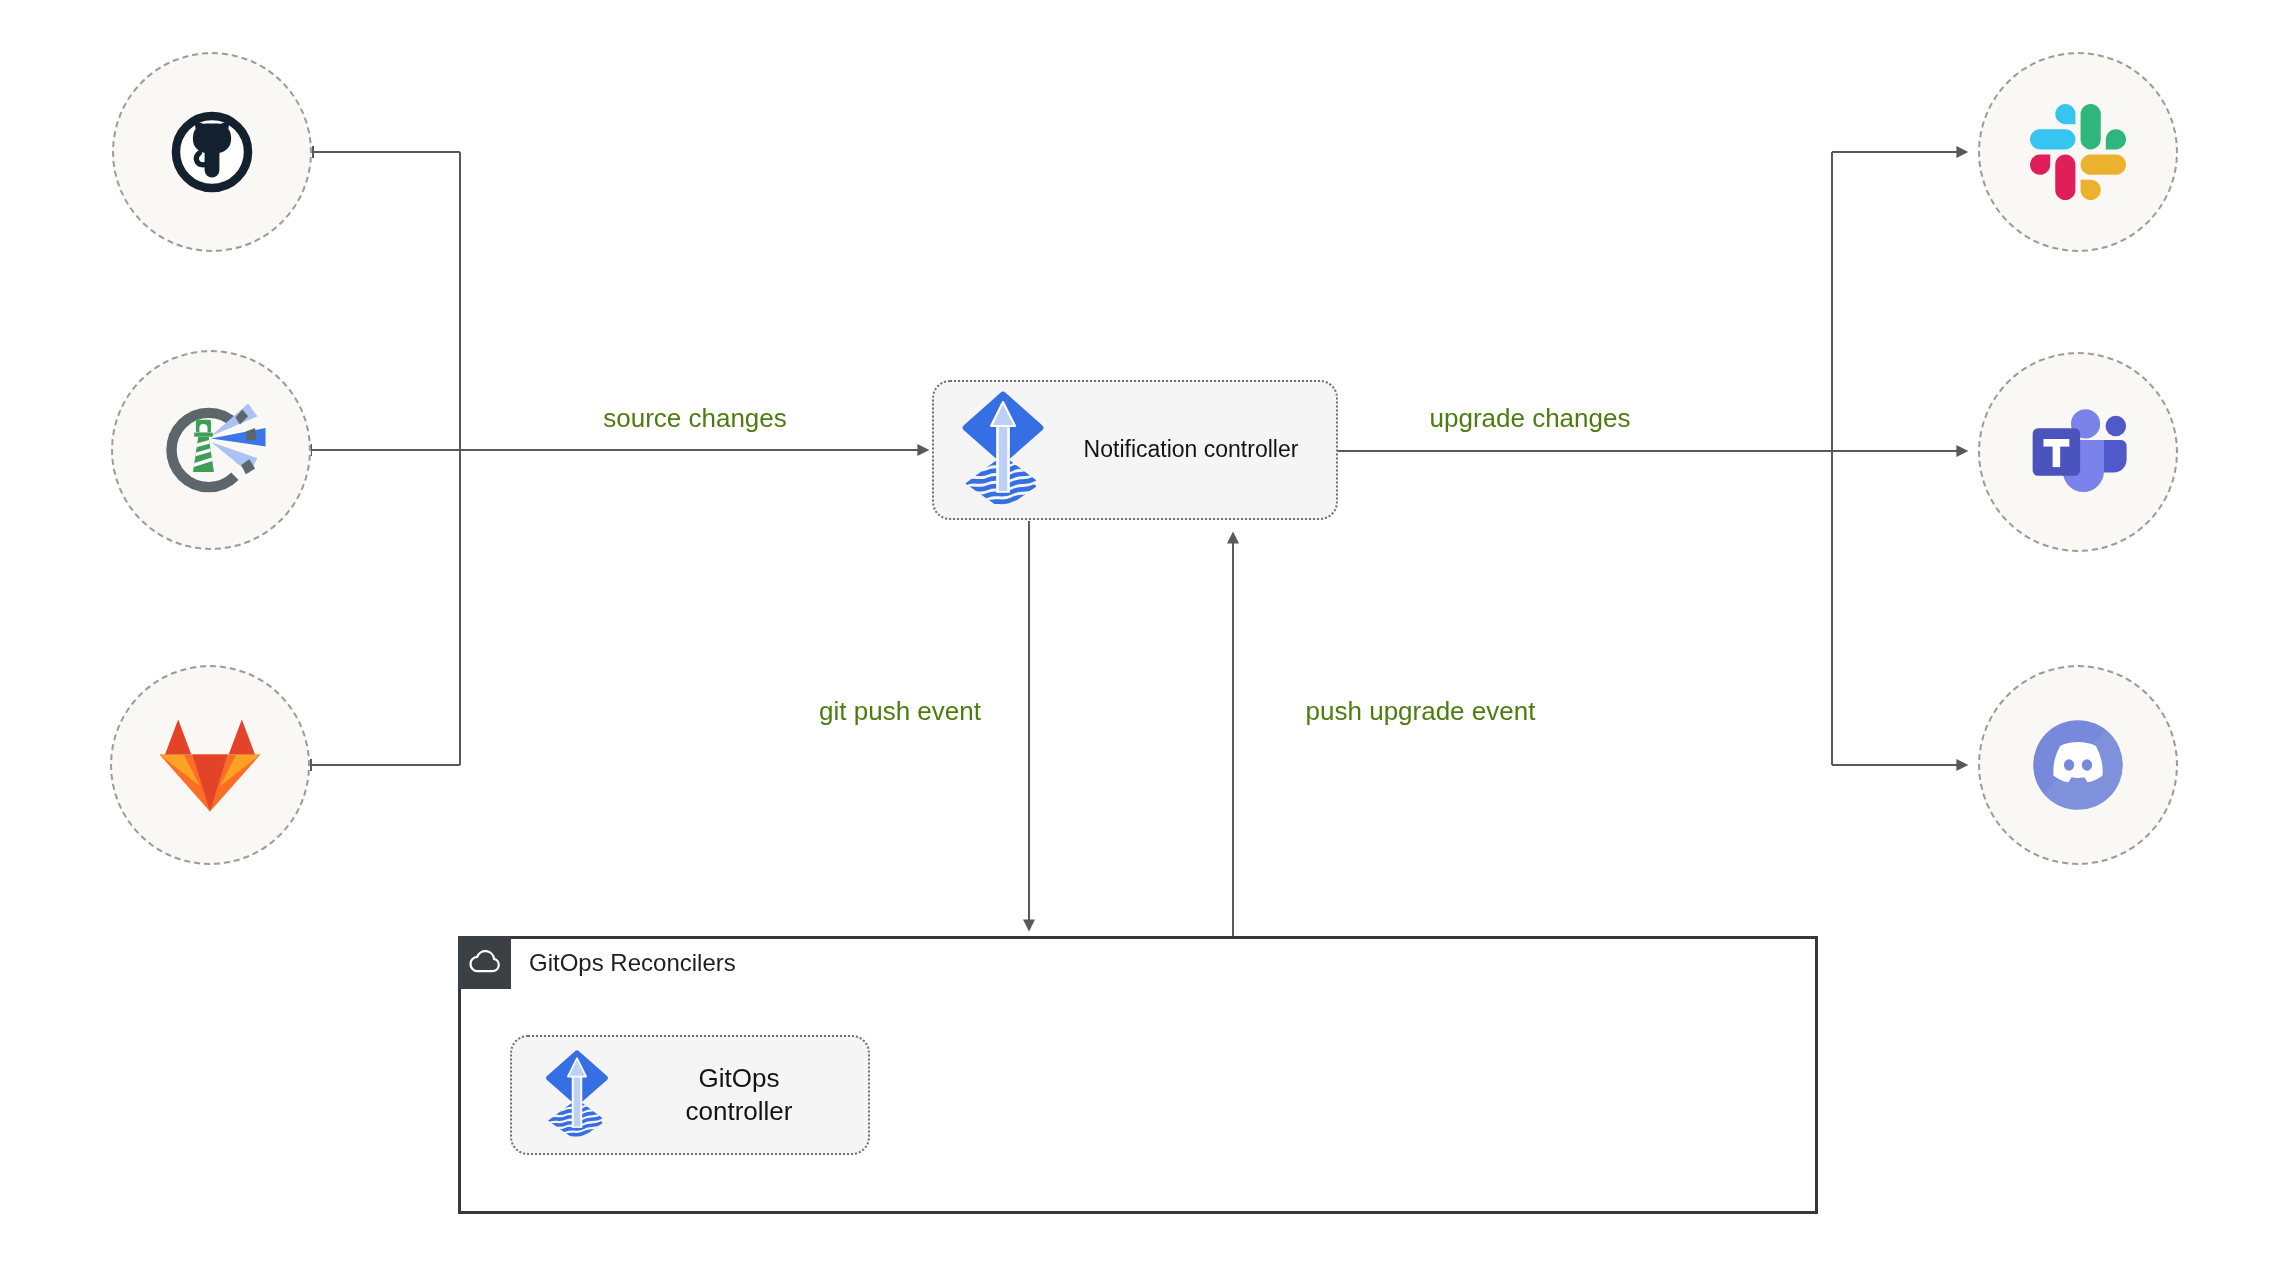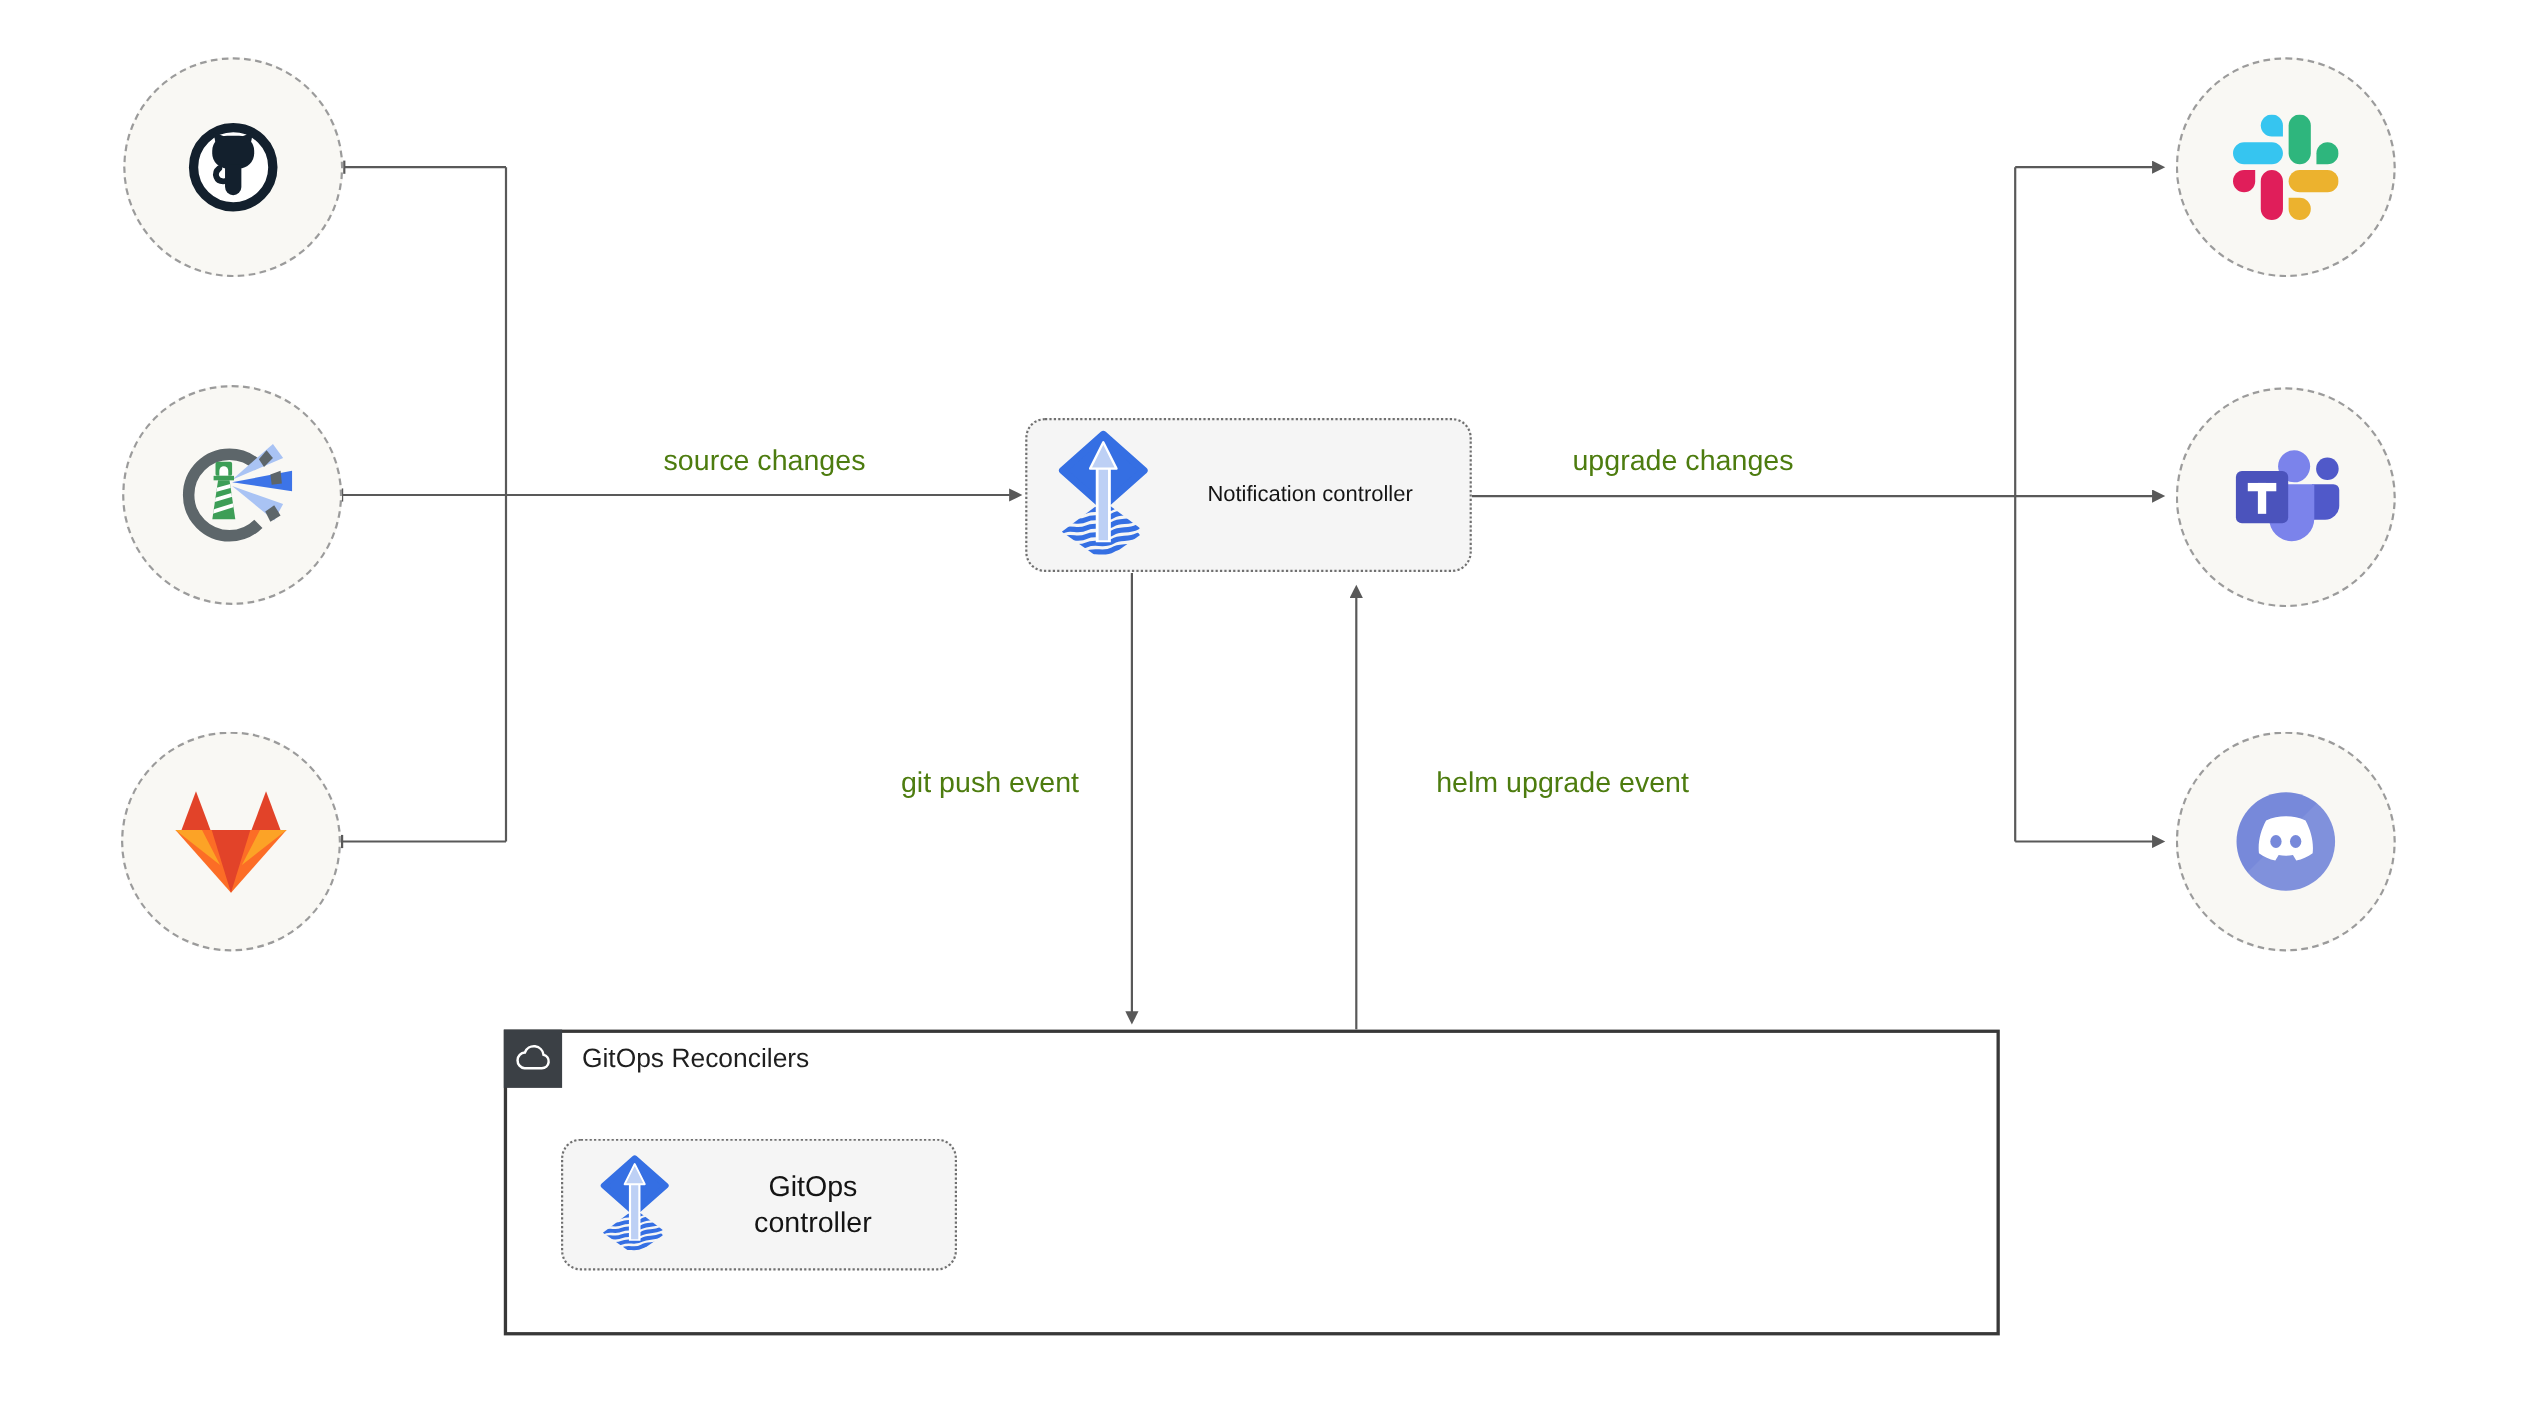--- a/index.html
+++ b/index.html
@@ -6,21 +6,21 @@
   .canvas{position:relative;width:2292px;height:1284px;background:#ffffff;
           font-family:"Liberation Sans", sans-serif;overflow:hidden;}
   .wires{position:absolute;left:0;top:0;pointer-events:none;}
   .node-circle{position:absolute;width:200px;height:200px;border-radius:50%;
           border:2px dashed #9b9b9b;background:#f9f8f4;box-sizing:border-box;
           display:flex;align-items:center;justify-content:center;}
   .ctl-box{position:absolute;background:#f5f5f5;border:2px dotted #6f6f6f;
           border-radius:18px;box-sizing:border-box;display:flex;align-items:center;}
   .ctl-label{flex:1;text-align:center;color:#141414;line-height:1.28;}
   .ctl-label span{display:inline-block;}
-  .nc-label{font-size:20px;}
+  .nc-label{font-size:23px;}
   .nc-label span{max-width:220px;}
   .rc-label{font-size:26px;}
   .rc-label span{max-width:175px;}
   .edge-label{position:absolute;font-size:26px;color:#4d7c0f;text-align:center;}
   .group-box{position:absolute;border:3px solid #383838;background:#ffffff;box-sizing:border-box;}
   .group-badge{position:absolute;left:-3px;top:-3px;width:53px;height:53px;background:#3b4045;
           display:flex;align-items:center;justify-content:center;}
   .group-title{position:absolute;left:68px;top:-3px;height:53px;line-height:53px;
           font-size:24px;color:#1f1f1f;white-space:nowrap;}
   .flux-lg{width:86px;height:120px;margin-left:26px;}
@@ -188,21 +188,21 @@
         <use href="#flux-sym"></use>
       </svg>
     <div class="ctl-label nc-label">
       <span>Notification controller</span>
     </div>
   </div>
 
   <div class="edge-label" style="left:545px;top:403px;width:300px;">source changes</div>
   <div class="edge-label" style="left:1380px;top:403px;width:300px;">upgrade changes</div>
   <div class="edge-label" style="left:750px;top:696px;width:300px;">git push event</div>
-  <div class="edge-label" style="left:1268px;top:696px;width:305px;">helm upgrade event</div>
+  <div class="edge-label" style="left:1268px;top:696px;width:305px;">push upgrade event</div>
 
   <div class="group-box" style="left:458px;top:936px;width:1360px;height:278px;">
     <div class="group-badge">
       <svg width="40" height="40" viewBox="0 0 64 64">
           <use href="#cloud-sym"></use>
         </svg>
     </div>
     <div class="group-title">GitOps Reconcilers</div>
 
     <div class="ctl-box" style="left:49px;top:96px;width:360px;height:120px;">

